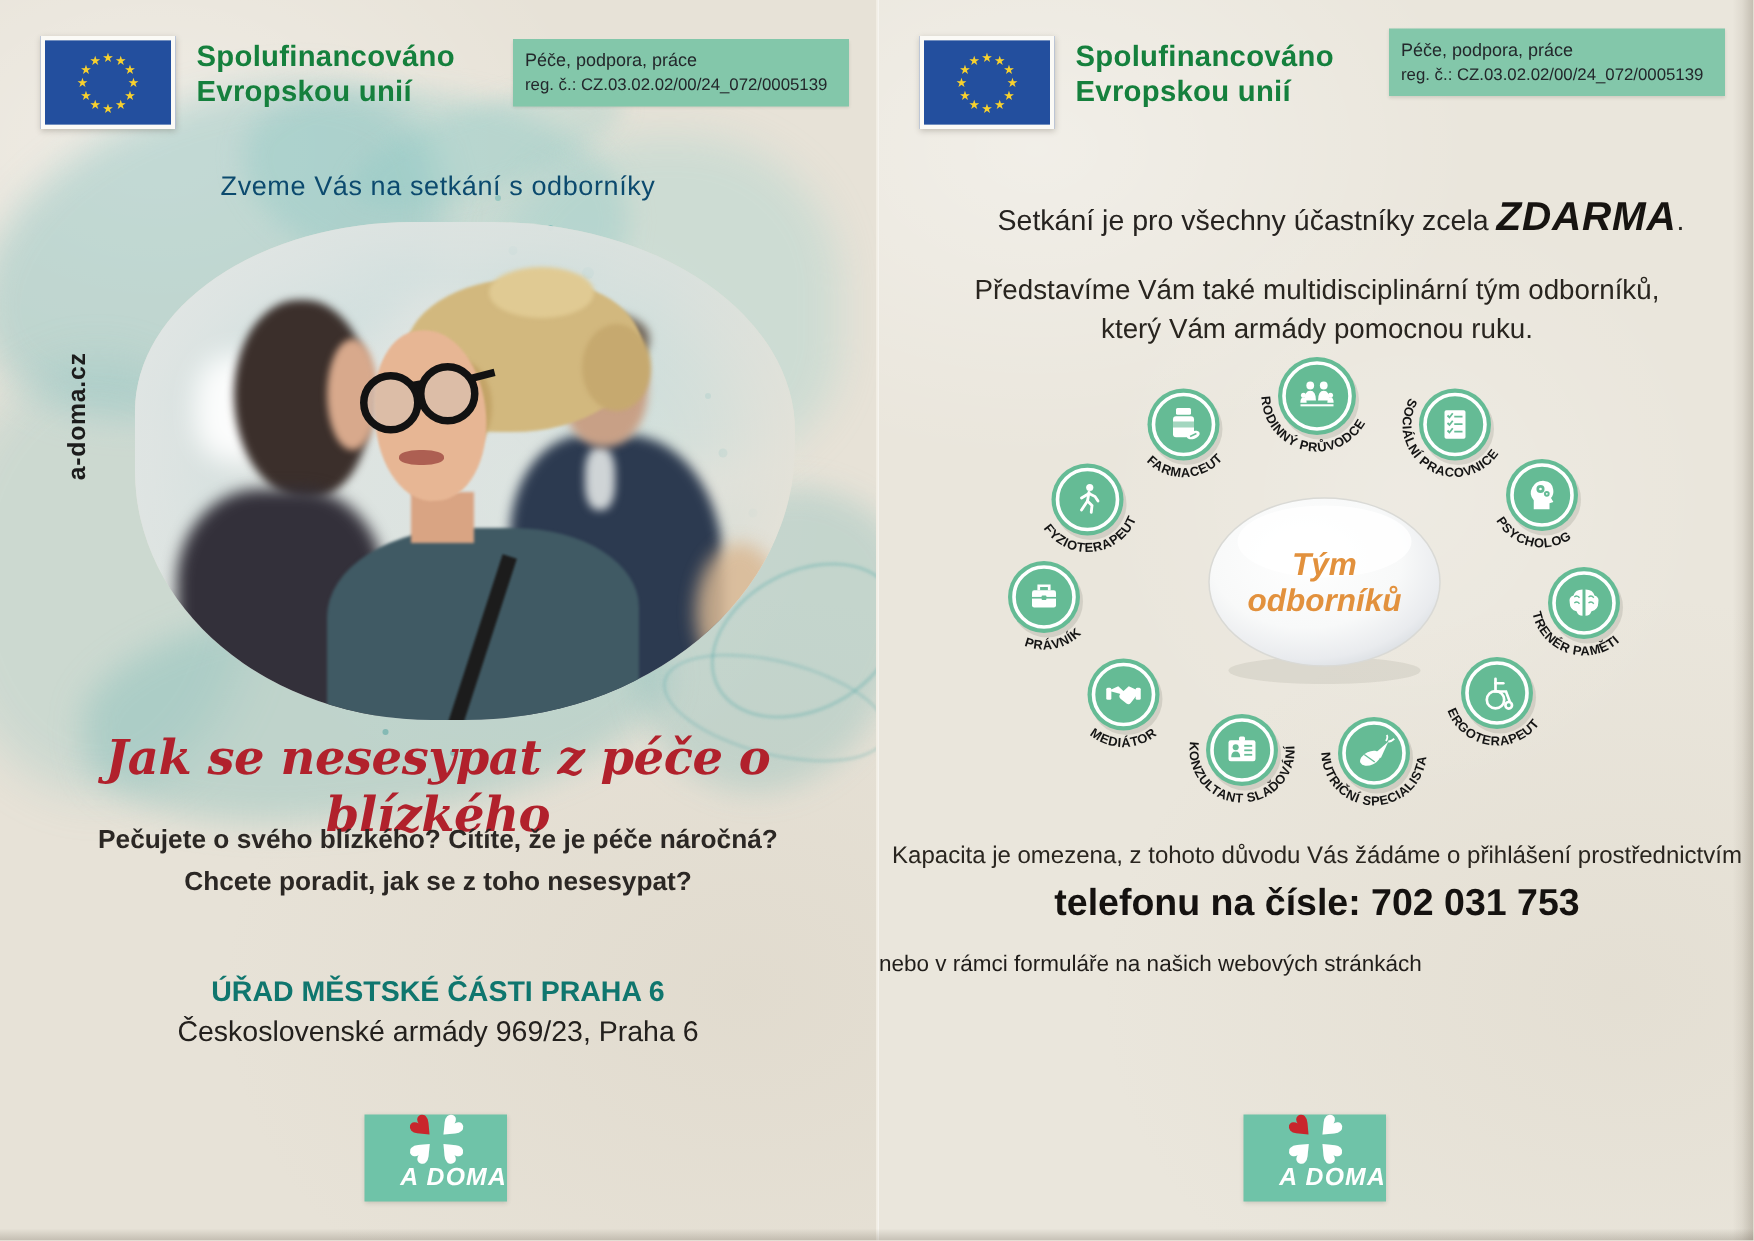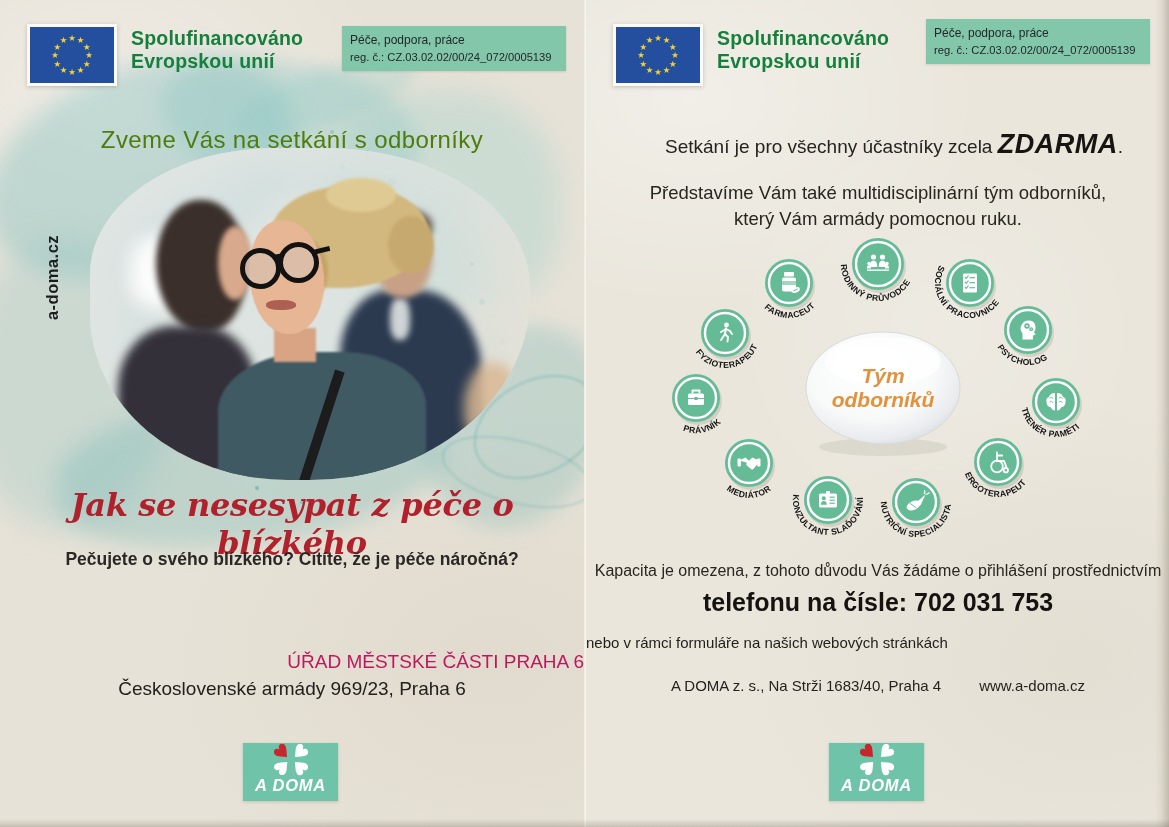--- a/index.html
+++ b/index.html
@@ -23,32 +23,32 @@
     box-shadow:0 1px 4px rgba(60,50,40,.25);background:#234f9e}
   .eu-text{position:absolute;left:131px;top:27px;font-weight:700;font-size:19.5px;line-height:1.18;
     color:#15803d;letter-spacing:.2px}
   .badge{position:absolute;width:208px;padding:5px 8px;background:#83c7aa;color:#23272b;
     font-size:12px;line-height:1.5;box-shadow:0 1px 2px rgba(60,60,50,.15)}
   .badge .b2{font-size:11.2px;letter-spacing:0}
   .page-left .badge{left:342px;top:26px}
   .page-right .badge{left:340px;top:19px}
 
   
-  .invite{position:absolute;left:0;width:100%;top:126px;text-align:center;font-size:24px;
-    color:#4d7c0f;letter-spacing:.4px}
+  .invite{position:absolute;left:0;width:100%;top:114px;text-align:center;font-size:18px;
+    color:#0c4a6e;letter-spacing:.4px}
   .watermark{position:absolute;left:-8px;top:268px;width:120px;text-align:center;
     transform:rotate(-90deg);font-weight:700;font-size:16.5px;color:#1c1c1c;letter-spacing:.5px}
   .red-title{position:absolute;left:0;width:100%;top:486px;text-align:center;
     font-family:"DejaVu Serif",serif;font-style:italic;font-weight:700;font-size:32px;
     color:#b1212c;letter-spacing:-.3px}
   .q-line{position:absolute;left:0;width:100%;text-align:center;font-weight:700;font-size:17.5px;color:#2b2724}
   .q1{top:549px}.q2{top:577px}
   .date-line{position:absolute;left:0;width:100%;top:605px;text-align:center;
     font-family:"DejaVu Serif",serif;font-style:italic;font-weight:700;font-size:30px;color:#151311}
-  .venue{position:absolute;left:0;width:100%;top:651px;text-align:right;font-weight:400;font-size:19px;color:#be185d}
+  .venue{position:absolute;left:0;width:100%;top:651px;text-align:center;font-weight:700;font-size:19px;color:#0f766e}
   .address{position:absolute;left:0;width:100%;top:678px;text-align:center;font-size:19px;color:#23201d}
 
   
   .wisp{position:absolute;pointer-events:none}
   .w1{left:-20px;top:68px;width:320px;height:200px;background:rgba(108,182,182,.34);filter:blur(12px);
       border-radius:60% 40% 55% 45%;transform:rotate(-15deg)}
   .w2{left:160px;top:62px;width:260px;height:130px;background:rgba(126,195,193,.30);filter:blur(9px);
       border-radius:45% 55% 40% 60%;transform:rotate(8deg)}
   .w3{left:330px;top:90px;width:230px;height:220px;background:rgba(140,203,200,.28);filter:blur(13px);
       border-radius:50% 50% 40% 60%}
@@ -130,21 +130,21 @@
 
   
   .adoma{position:absolute;left:243px;top:743px;width:95px;height:58px;background:#6fc3a8;
     box-shadow:0 1px 3px rgba(60,60,50,.2)}
   .clover{position:absolute;left:0;top:0;width:100%;height:36px}
   .clover span{position:absolute;font-size:19px;line-height:1;font-family:"DejaVu Sans",sans-serif}
   .h-nw{left:31px;top:0;color:#c9252c;transform:rotate(-45deg)}
   .h-ne{left:48px;top:0;color:#ffffff;transform:rotate(45deg)}
   .h-sw{left:31px;top:14px;color:#ffffff;transform:rotate(-135deg)}
   .h-se{left:48px;top:14px;color:#ffffff;transform:rotate(135deg)}
-  .adoma .txt{position:absolute;left:0;right:0;top:33px;text-align:center;color:#fff;
+  .adoma .txt{position:absolute;left:0;right:0;top:33px;text-align:right;color:#fff;
     font-style:italic;font-weight:800;font-size:16.5px;letter-spacing:.8px}
 </style>
 </head>
 <body>
 
 <div class="page page-left">
 
   <div class="wisp w1"></div>
   <div class="wisp w2"></div>
   <div class="wisp w3"></div>
@@ -204,20 +204,21 @@
   <div class="badge">
     <div>Péče, podpora, práce</div>
     <div class="b2">reg. č.: CZ.03.02.02/00/24_072/0005139</div>
   </div>
 
   <div class="invite">Zveme Vás na setkání s odborníky</div>
   <div class="watermark">a-doma.cz</div>
 
   <div class="red-title">Jak se nesesypat z péče o blízkého</div>
   <div class="q-line q1">Pečujete o svého blízkého? Cítíte, že je péče náročná?</div>
+  <div class="q-line q2">Chcete poradit, jak se z toho nesesypat?</div>
   <div class="venue">ÚŘAD MĚSTSKÉ ČÁSTI PRAHA 6</div>
   <div class="address">Československé armády 969/23, Praha 6</div>
 
   <div class="adoma">
     <div class="clover">
       <span class="h-nw">♥</span>
       <span class="h-ne">♥</span>
       <span class="h-sw">♥</span>
       <span class="h-se">♥</span>
     </div>
@@ -433,23 +434,20 @@
           <path d="M8 -8 q1.5 -2.5 0.5 -4 M9.5 -7.5 q2.5 -0.5 4 -2" stroke="#fff" stroke-width="1.2" fill="none"></path>
           <line x1="-6.5" y1="1" x2="0.5" y2="6" stroke="#65bb95" stroke-width="0.9"></line>
         </g>
         <text font-size="8.6" font-weight="bold" fill="#141414" letter-spacing="0.4" text-anchor="middle" font-family="&quot;Liberation Sans&quot;,sans-serif"><textPath startOffset="50%" href="#arc10" xlink:href="#arc10">NUTRIČNÍ SPECIALISTA</textPath></text>
       </g>
     </svg>
 
   <div class="capacity">Kapacita je omezena, z tohoto důvodu Vás žádáme o přihlášení prostřednictvím</div>
   <div class="phone">telefonu na čísle: 702 031 753</div>
   <div class="webline">nebo v rámci formuláře na našich webových stránkách</div>
-  <div class="footer">
-    <span>A DOMA z. s., Na Strži 1683/40, Praha 4</span><span class="gap"></span><span>www.a-doma.cz</span>
-  </div>
 
   <div class="adoma">
     <div class="clover">
       <span class="h-nw">♥</span>
       <span class="h-ne">♥</span>
       <span class="h-sw">♥</span>
       <span class="h-se">♥</span>
     </div>
     <div class="txt">A DOMA</div>
   </div>

